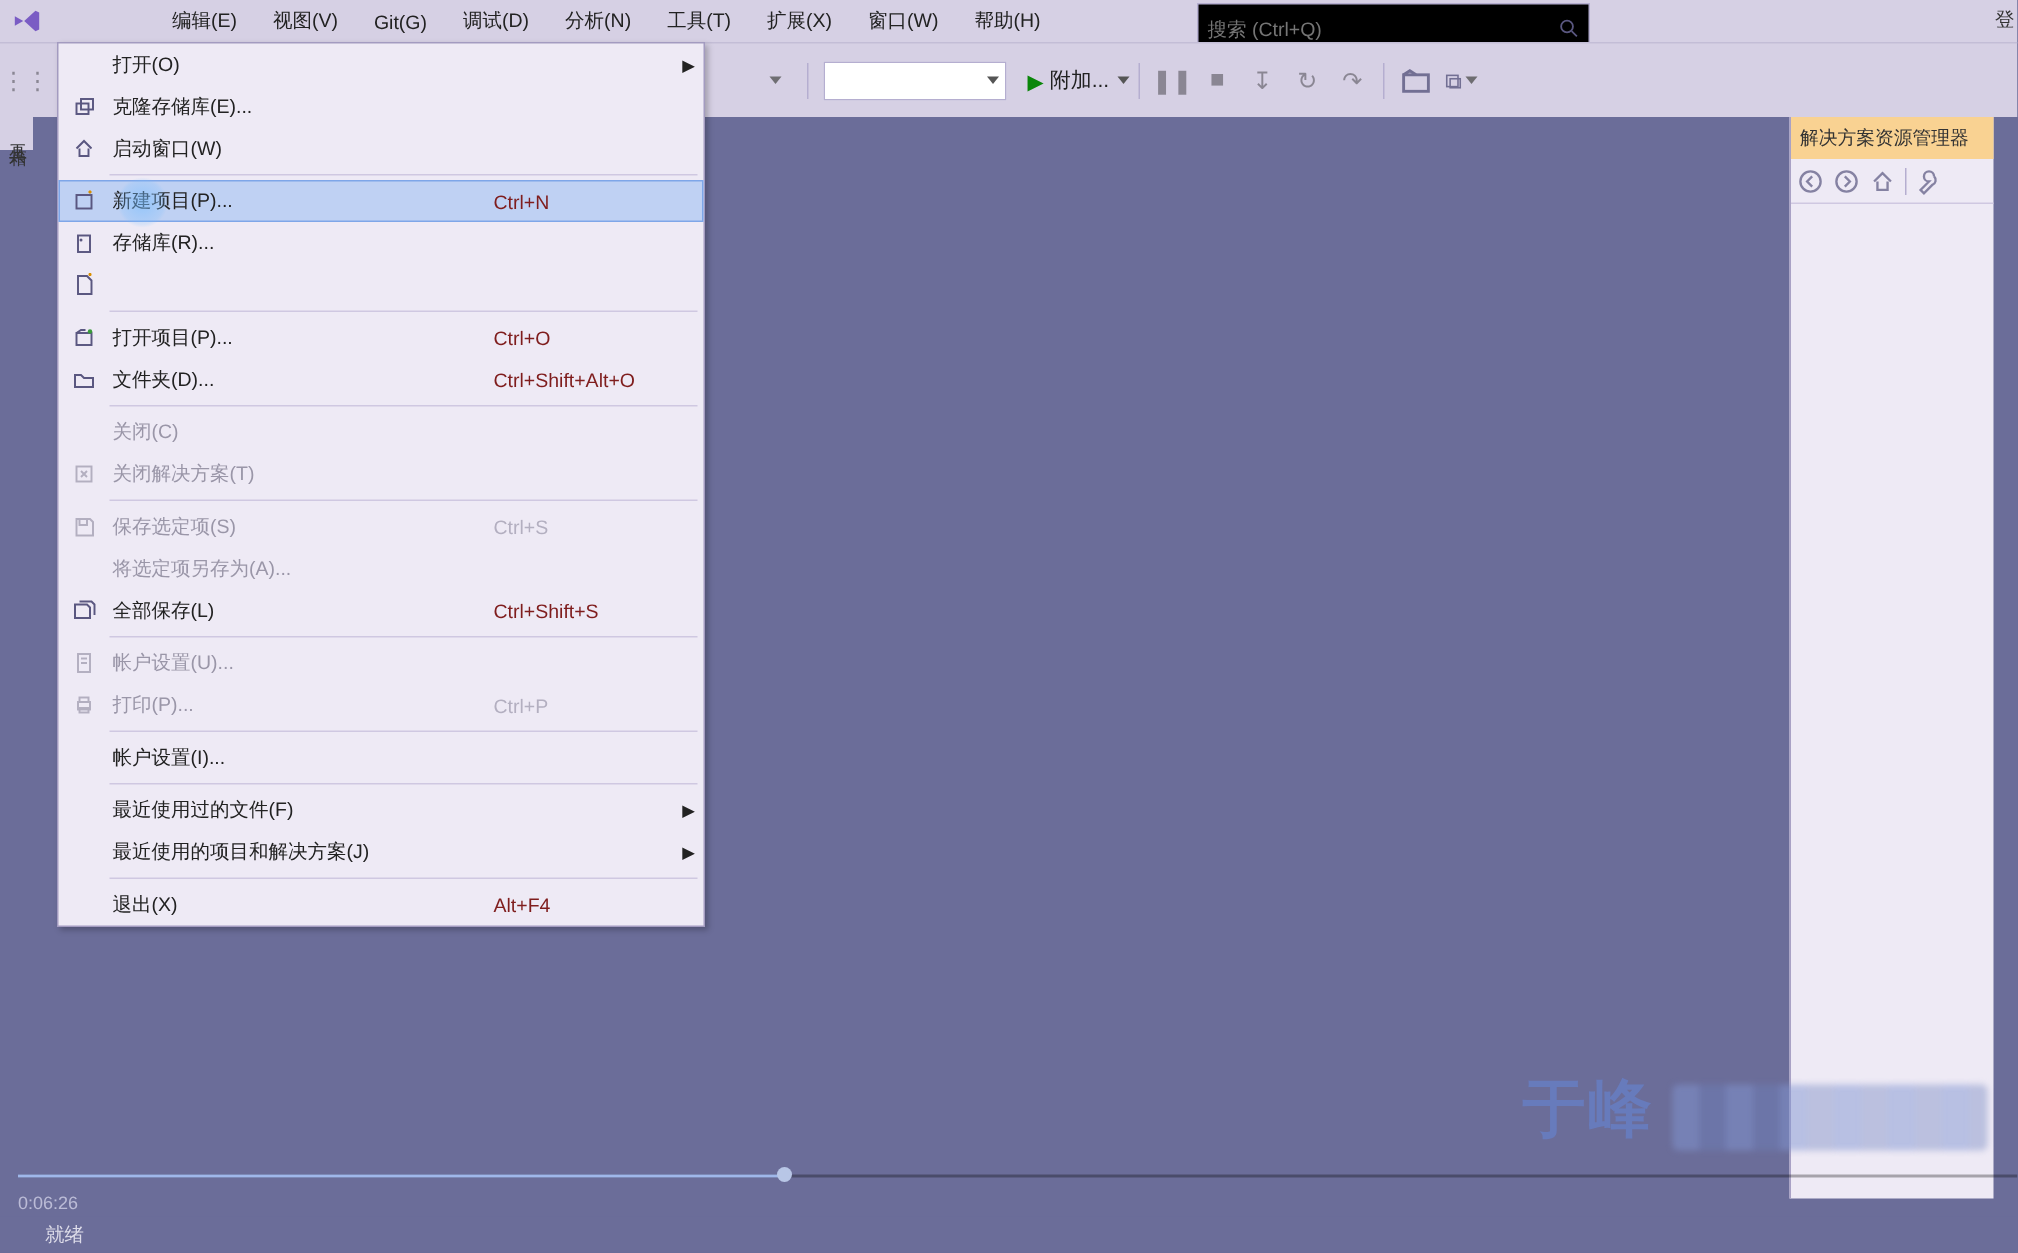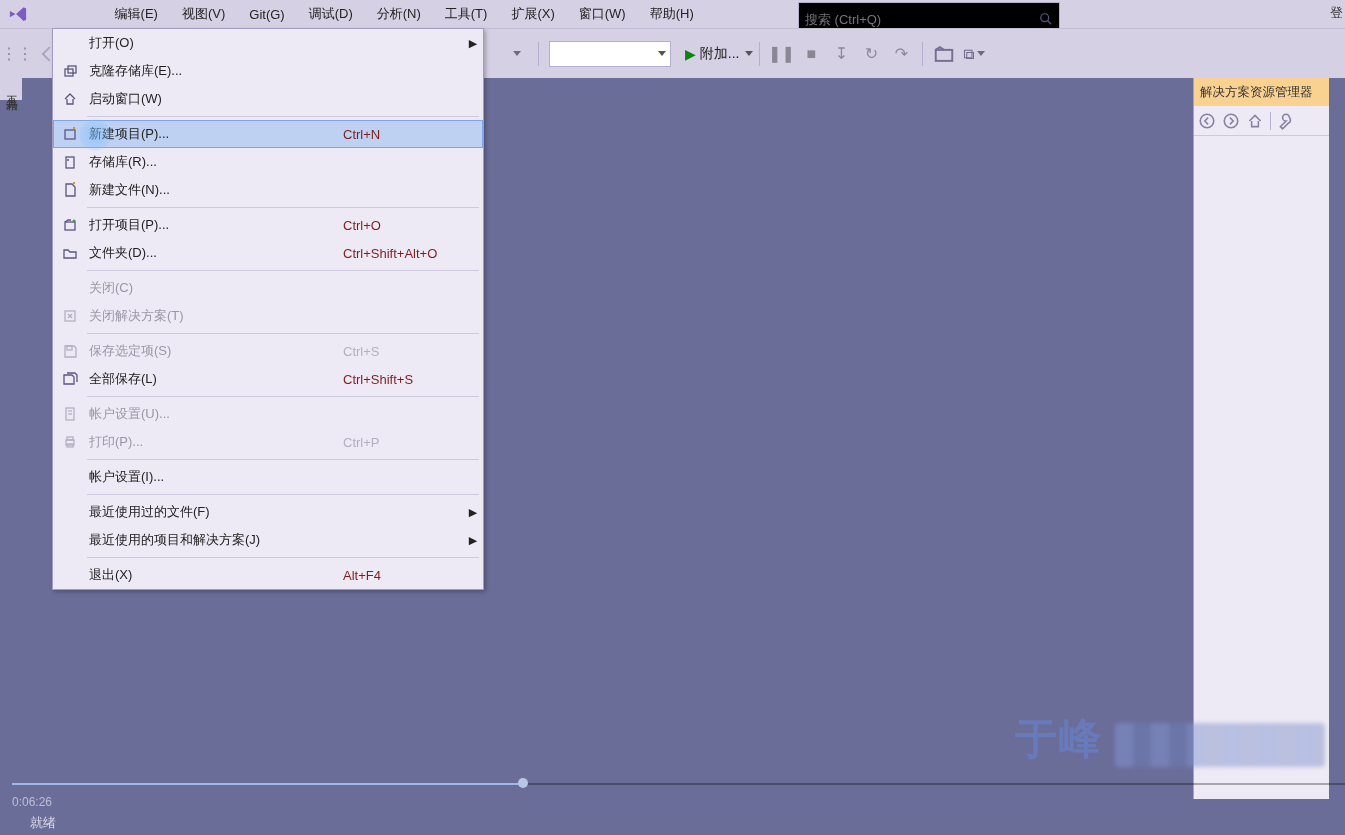--- a/index.html
+++ b/index.html
@@ -25,21 +25,21 @@
   .play { color: #0a860a; font-size: 14px; margin-left: 10px; }
   .attach-label { font-size: 14px; color: #222; margin-left: 4px; display: flex; align-items: center; }
   .attach-label .caret-down { margin-left: 6px; }
   .tb-sep { width: 1px; height: 24px; background: #b5aed0; margin: 0 6px; }
   .faded { opacity: 0.35; }
 
   
   .left-tab { position: absolute; left: 0; top: 78px; width: 22px; background: #d6d0e4; padding: 8px 2px; writing-mode: vertical-rl; font-size: 12px; color: #333; text-align: center; letter-spacing: 2px; }
 
   
-  .dropdown { position: absolute; left: 52px; top: 28px; width: 432px; background: #eeeaf5; border: 1px solid #a39bc0; box-shadow: 2px 2px 4px rgba(0,0,0,0.25); }
+  .dropdown { position: absolute; left: 38px; top: 28px; width: 432px; background: #eeeaf5; border: 1px solid #a39bc0; box-shadow: 2px 2px 4px rgba(0,0,0,0.25); }
   .dd-row { display: flex; align-items: center; height: 28px; font-size: 13px; color: #222; position: relative; }
   .dd-icon { width: 34px; display: flex; align-items: center; justify-content: center; }
   .dd-icon svg, .dd-icon .gly { width: 16px; height: 16px; }
   .dd-label { flex: 1; padding-left: 2px; }
   .dd-short { width: 120px; font-size: 13px; color: #7f1d1d; }
   .dd-arrow { width: 20px; text-align: center; font-size: 11px; color: #222; }
   .dd-sep { height: 1px; background: #cfc8e1; margin: 3px 4px 3px 34px; }
   .dd-row.highlight { background: #bfd1f3; outline: 1px solid #7ea6e8; outline-offset: -1px; }
   .dd-row.disabled { color: #9a96a8; }
   .dd-row.disabled .dd-short { color: #b3afc0; }
@@ -194,21 +194,20 @@
       <div class="dd-short"></div>
       <div class="dd-arrow"></div>
     </div>
     <div class="dd-row">
       <div class="dd-icon">
         <svg viewBox="0 0 16 16" width="16" height="16">
           <path d="M4 2 H10 L13 5 V14 H4 Z" stroke="#5a5780" stroke-width="1.3" fill="none"></path>
           <path d="M11 1 L13 1 M12 0 L12 2" stroke="#d98f00" stroke-width="1.3"></path>
         </svg>
       </div>
-      <div class="dd-label">新建文件(N)...</div>
       <div class="dd-short"></div>
       <div class="dd-arrow"></div>
     </div>
     <div class="dd-sep"></div>
     <div class="dd-row">
       <div class="dd-icon">
         <svg viewBox="0 0 16 16" width="16" height="16">
           <rect x="3" y="5" width="10" height="8" stroke="#5a5780" stroke-width="1.3" fill="none"></rect>
           <path d="M3 5 L6 3 H9" stroke="#5a5780" stroke-width="1.3" fill="none"></path>
           <circle cx="12" cy="4" r="1.5" fill="#3a9b3a"></circle>
@@ -249,20 +248,26 @@
     <div class="dd-sep"></div>
     <div class="dd-row disabled">
       <div class="dd-icon">
         <svg viewBox="0 0 16 16" width="16" height="16">
           <path d="M3 3 H12 L14 5 V14 H3 Z" stroke="#b3afc0" stroke-width="1.3" fill="none"></path>
           <rect x="5" y="3" width="5" height="4" stroke="#b3afc0" stroke-width="1.3" fill="none"></rect>
         </svg>
       </div>
       <div class="dd-label">保存选定项(S)</div>
       <div class="dd-short">Ctrl+S</div>
+      <div class="dd-arrow"></div>
+    </div>
+    <div class="dd-row disabled">
+      <div class="dd-icon"></div>
+      <div class="dd-label">将选定项另存为(A)...</div>
+      <div class="dd-short"></div>
       <div class="dd-arrow"></div>
     </div>
     <div class="dd-row">
       <div class="dd-icon">
         <svg viewBox="0 0 16 16" width="16" height="16">
           <path d="M2 4 H10 L12 6 V13 H2 Z" stroke="#5a5780" stroke-width="1.3" fill="none"></path>
           <path d="M5 2 H13 L15 4 V11" stroke="#5a5780" stroke-width="1.3" fill="none"></path>
         </svg>
       </div>
       <div class="dd-label">全部保存(L)</div>

